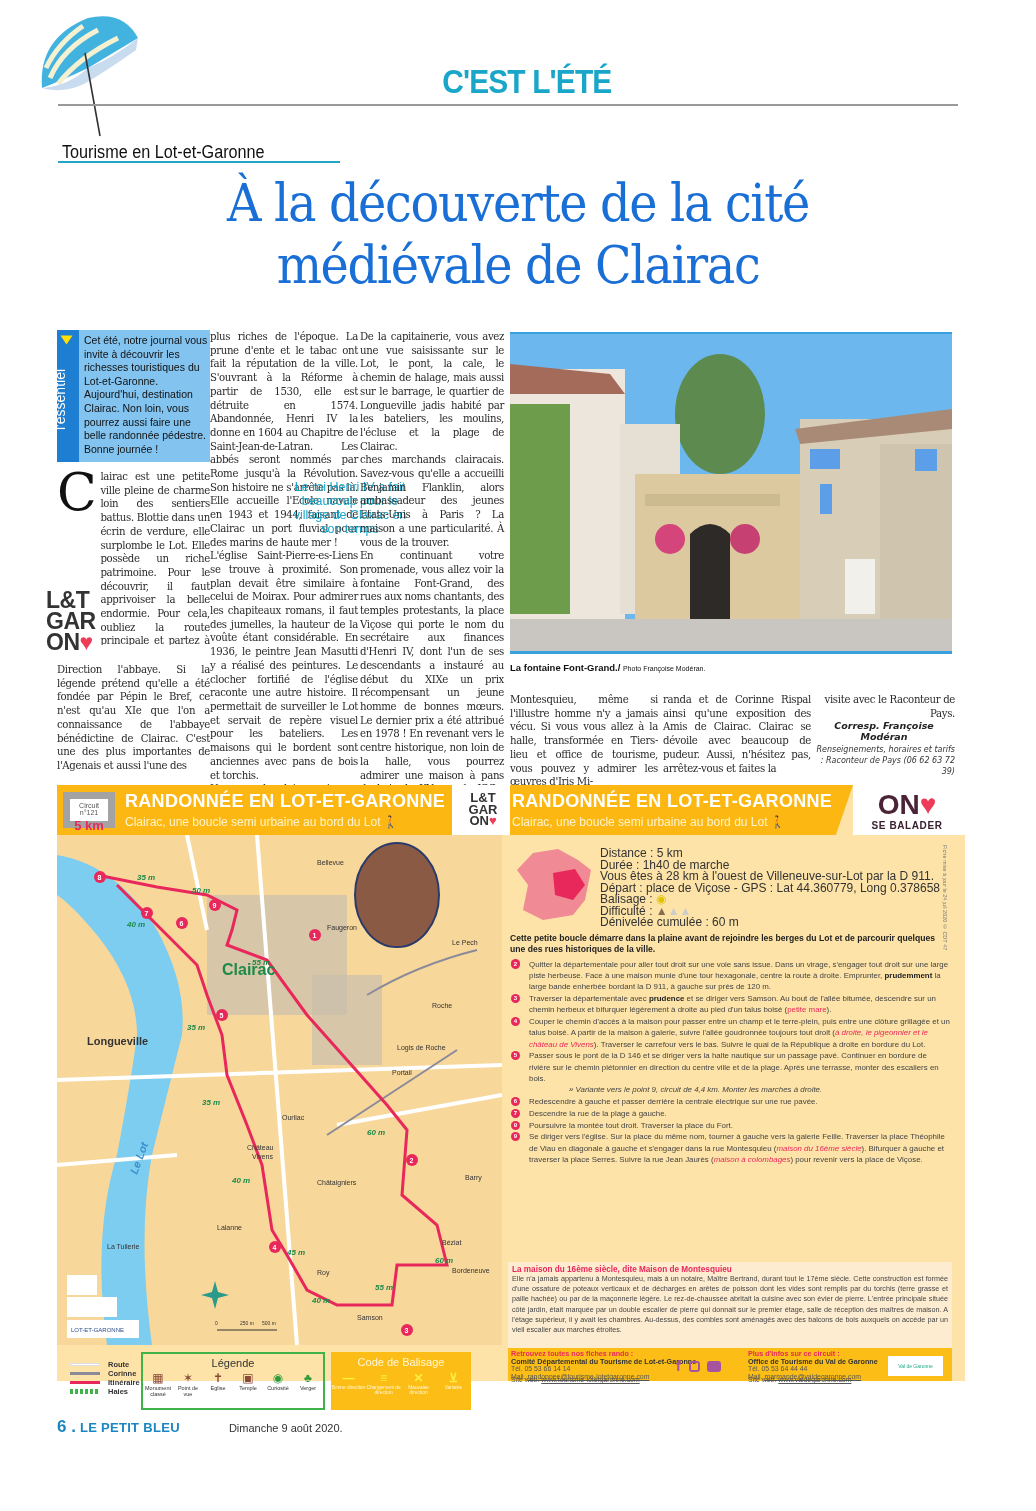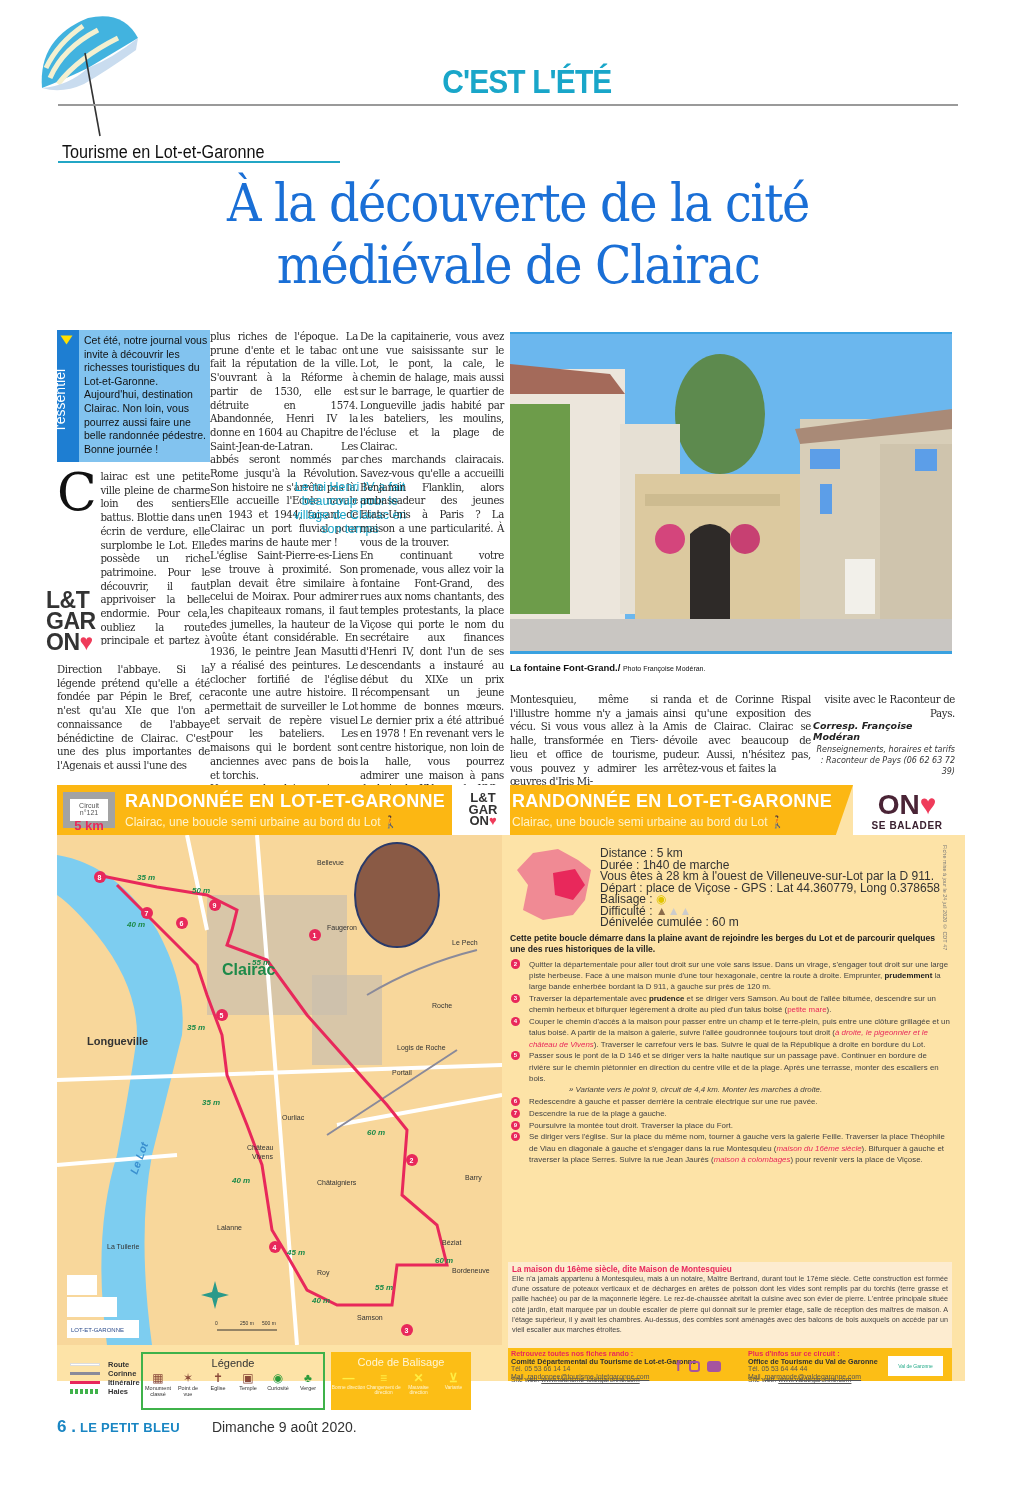--- a/index.html
+++ b/index.html
@@ -29,21 +29,21 @@
 
   .logo-lotgar { left: 46px; top: 590px; width: 65px; font-family: "Liberation Sans", sans-serif; font-weight: 900; font-size: 23px; line-height: 21px; color: #333; letter-spacing: -0.5px; }
   .logo-heart { color: #ef3b5a; }
 
   
   .photo { left: 510px; top: 332px; width: 442px; height: 322px; border-top: 2px solid #3aa1e0; border-bottom: 3px solid #3aa1e0; overflow: hidden; background: linear-gradient(#62b3ef 0%, #9dd0f5 30%, #d8cdb2 30%); }
   .caption { left: 510px; top: 662px; font-family: "Liberation Sans", sans-serif; font-size: 9.5px; color: #111; }
   .caption small { font-size: 7px; }
 
   .bottom-col { top: 693px; }
-  .signature { font-family: "DejaVu Sans", sans-serif; font-style: italic; font-weight: bold; font-size: 9.5px; text-align: left; color: #222; }
+  .signature { font-family: "DejaVu Sans", sans-serif; font-style: italic; font-weight: bold; font-size: 9.5px; text-align: center; color: #222; }
   .infos { font-family: "DejaVu Sans", sans-serif; font-style: italic; font-size: 8px; line-height: 11px; color: #333; }
 
   
   .rando { left: 57px; top: 785px; width: 908px; height: 596px; background: #fde3a7; }
   .rando-banner-left { left: 57px; top: 785px; width: 395px; height: 50px; background: #fcb713; }
   .rando-banner-right { left: 510px; top: 785px; width: 343px; height: 50px; background: #fcb713; clip-path: polygon(0 0, 100% 0, 95% 100%, 0 100%); }
   .circuit-box { left: 63px; top: 792px; width: 52px; height: 36px; background: #fff; border: 7px solid #a3a3a3; text-align: center; font-family: "Liberation Sans", sans-serif; }
   .circuit-no { font-size: 7px; color: #555; margin-top: 3px; }
   .circuit-km { font-size: 13px; font-weight: bold; color: #e8285b; margin-top: 2px; }
   .banner-title { font-family: "Liberation Sans", sans-serif; font-weight: 900; font-size: 18px; color: #fff; letter-spacing: 0.3px; }
@@ -90,21 +90,21 @@
   .balisage-box { left: 331px; top: 1352px; width: 140px; height: 58px; background: #fcbe16; font-family: Liberation Sans, sans-serif; color: #fff6d5; }
   .balisage-title { text-align: center; font-size: 11px; margin-top: 4px; }
   .balisage-items { display: flex; justify-content: space-around; margin-top: 4px; }
   .balisage-item { text-align: center; font-size: 4.8px; width: 36px; }
   .balisage-item .ic { font-size: 12px; height: 13px; line-height: 13px; color: #ffee44; font-weight: bold; }
 
   
   .footer { left: 57px; top: 1417px; font-family: "Liberation Sans", sans-serif; display: flex; align-items: baseline; }
   .footer-page { font-weight: 900; font-size: 17px; color: #1a86c3; }
   .footer-brand { font-weight: 900; font-size: 13px; color: #1a86c3; margin-left: 4px; letter-spacing: 0.3px; }
-  .footer-date { font-size: 14px; color: #333; margin-left: 8px; padding-left: 24px; }
+  .footer-date { font-size: 11px; color: #333; margin-left: 25px; padding-left: 24px; }
 </style>
 </head>
 <body>
 
 <svg class="abs umbrella" viewBox="0 0 150 130">
   <path d="M14 80 Q10 30 60 10 Q95 2 110 30 Q85 45 60 60 Q35 72 14 80Z" fill="#42b3df"></path>
   <path d="M22 70 Q35 40 70 22 M30 76 Q50 50 90 30 M18 60 Q30 35 55 18" stroke="#f4f0d0" stroke-width="5" fill="none"></path>
   <path d="M14 80 Q40 78 60 60 Q85 50 110 30 L108 42 Q80 62 56 76 Q34 86 14 80Z" fill="#c9dcef"></path>
   <line x1="57" y1="45" x2="72" y2="128" stroke="#333" stroke-width="1.6"></line>
 </svg>

